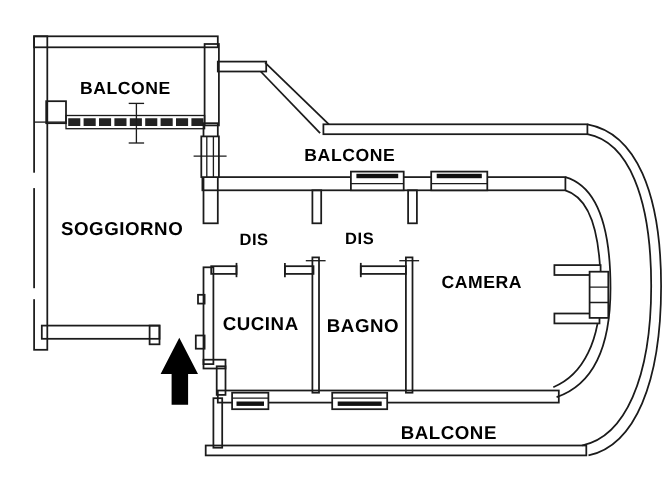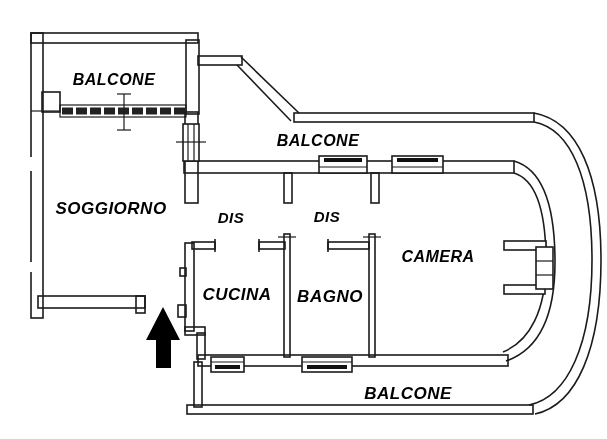--- a/index.html
+++ b/index.html
@@ -2,21 +2,20 @@
 <html><head>
 <meta charset="utf-8">
 <style>
   html,body{margin:0;padding:0;background:#fff;}
   .plan-stage{
     position:relative;
     width:607px;height:439px;
     background:#fff;
     overflow:hidden;
     font-family:"Liberation Sans",sans-serif;
-    font-style:italic;
   }
   svg{position:absolute;left:0;top:0;}
   .wall{fill:none;stroke:#1b1b1b;stroke-width:1.6;}
   .wall-mask{fill:#ffffff;stroke:#1b1b1b;stroke-width:1.6;}
   .thin{fill:none;stroke:#1b1b1b;stroke-width:1.2;}
   .solid{fill:#000;stroke:none;}
   .room-label{
     font-family:"Liberation Sans",sans-serif;
     font-weight:bold;
     fill:#000;

